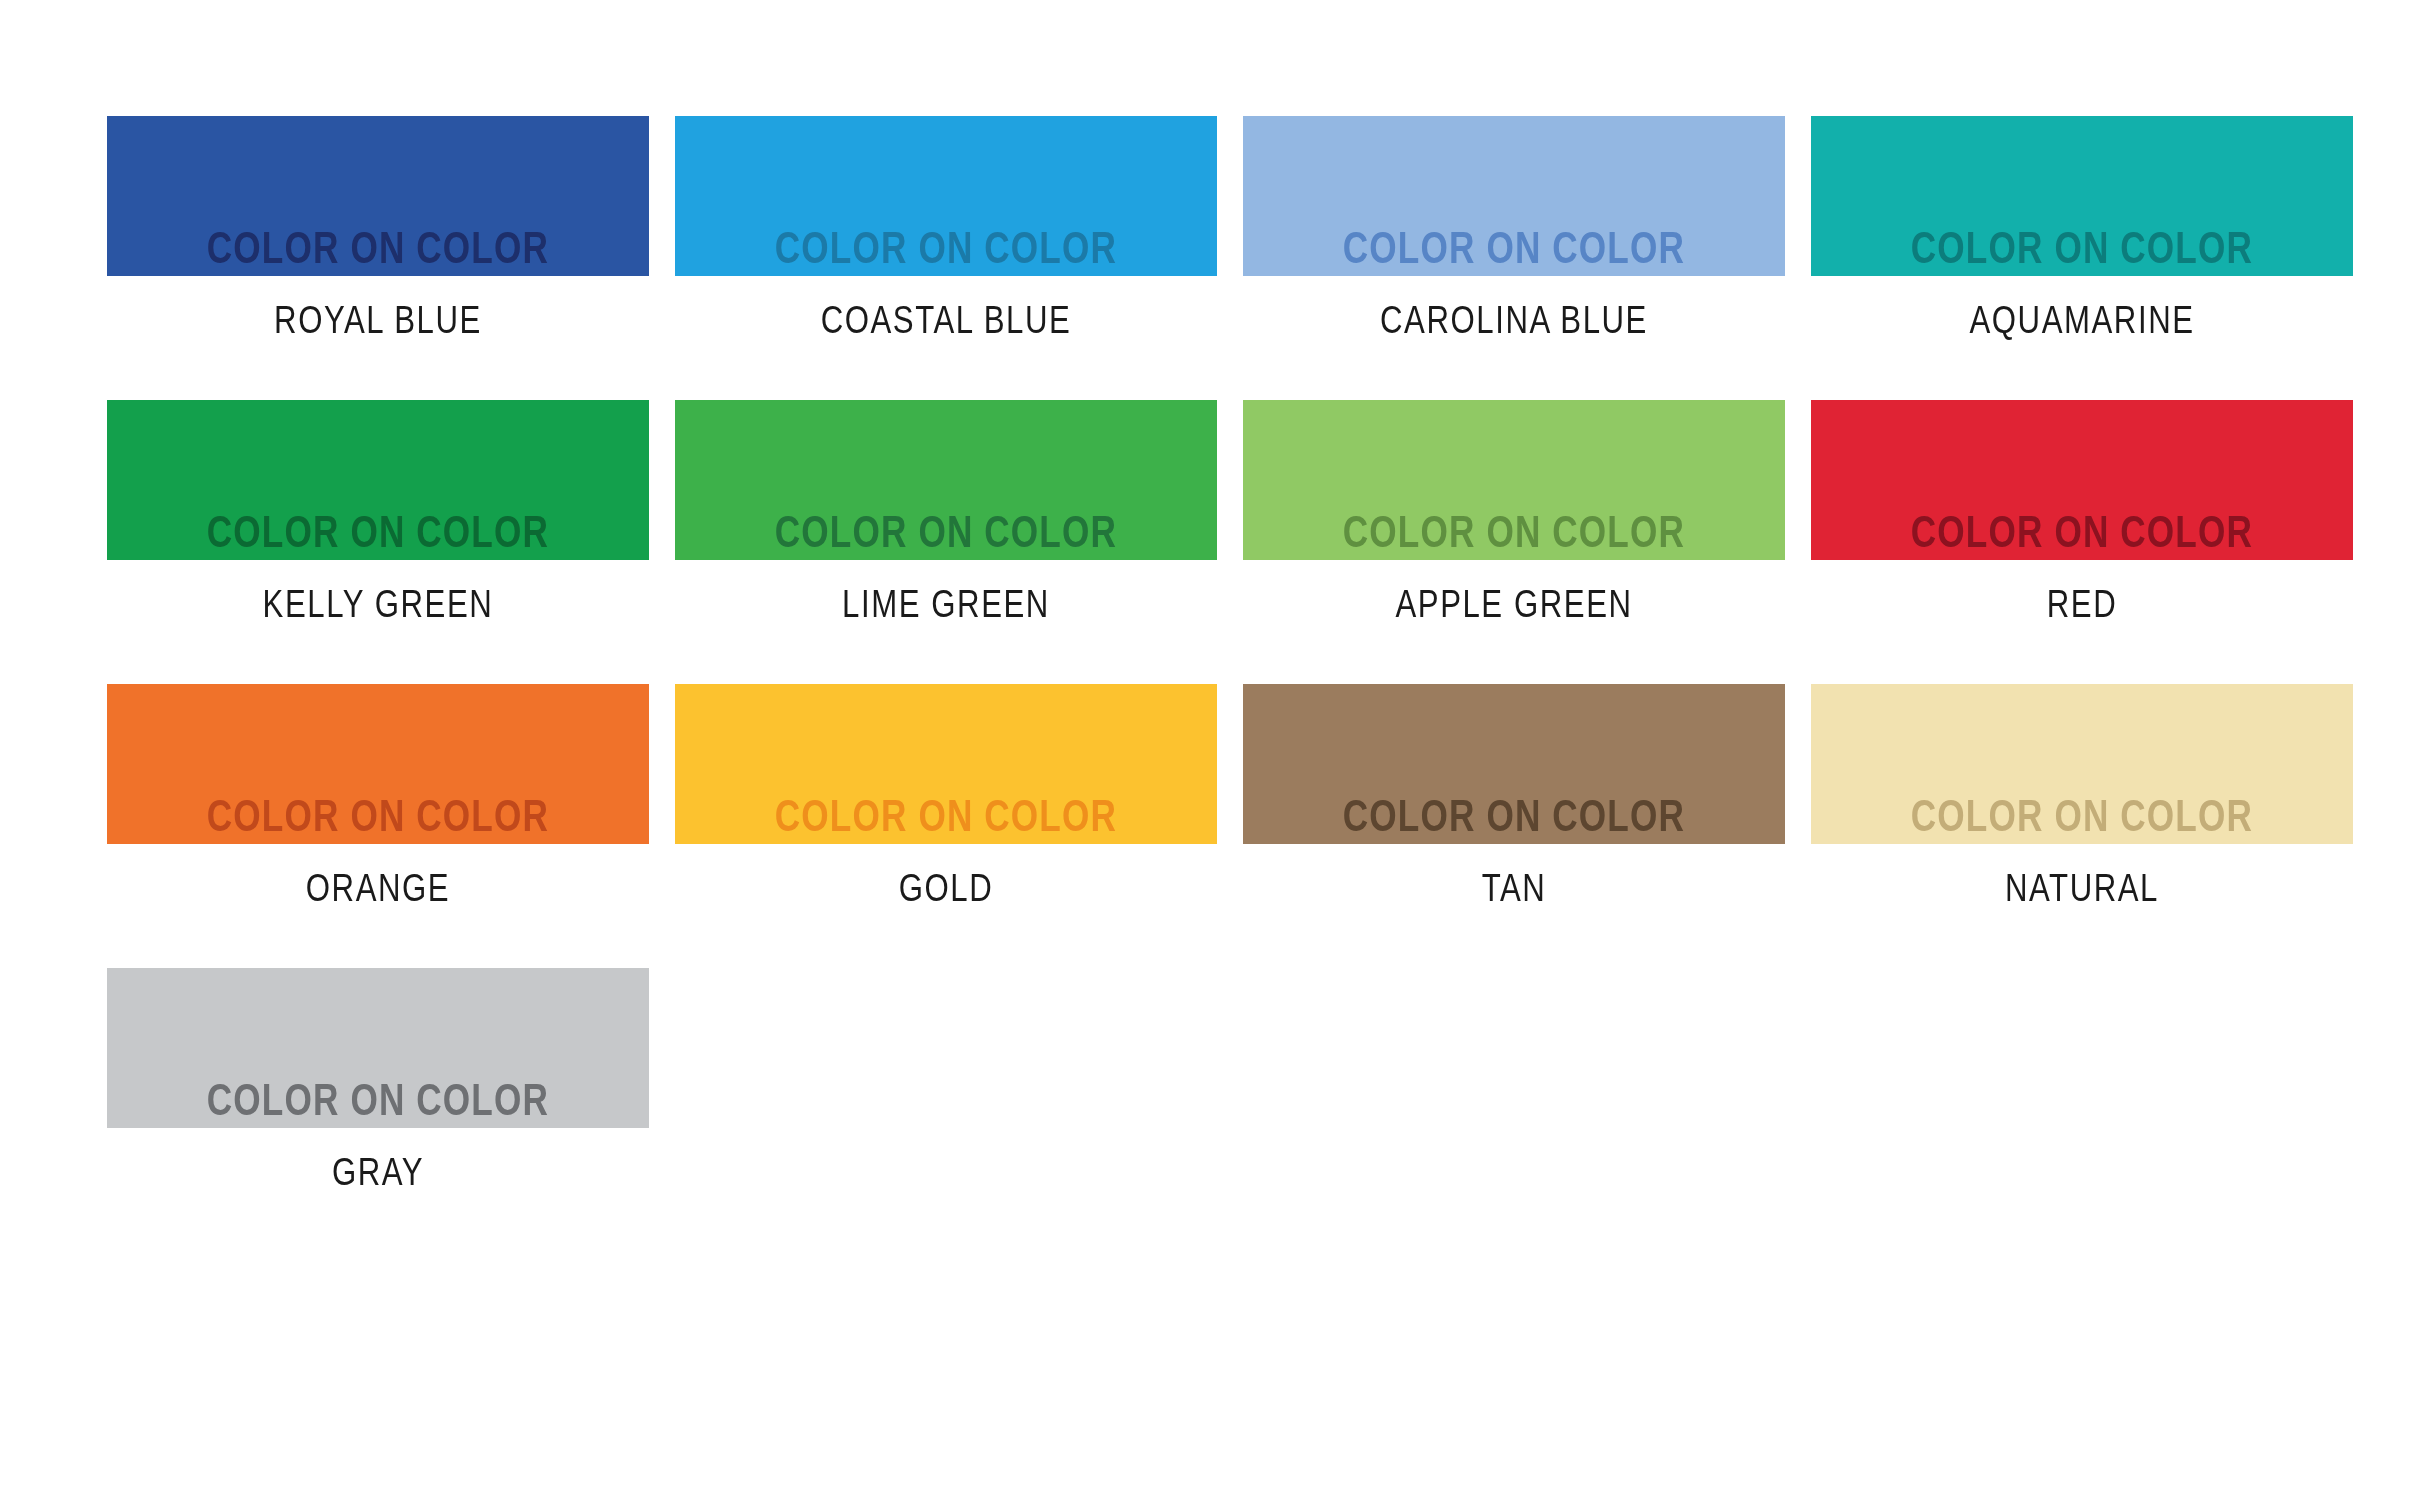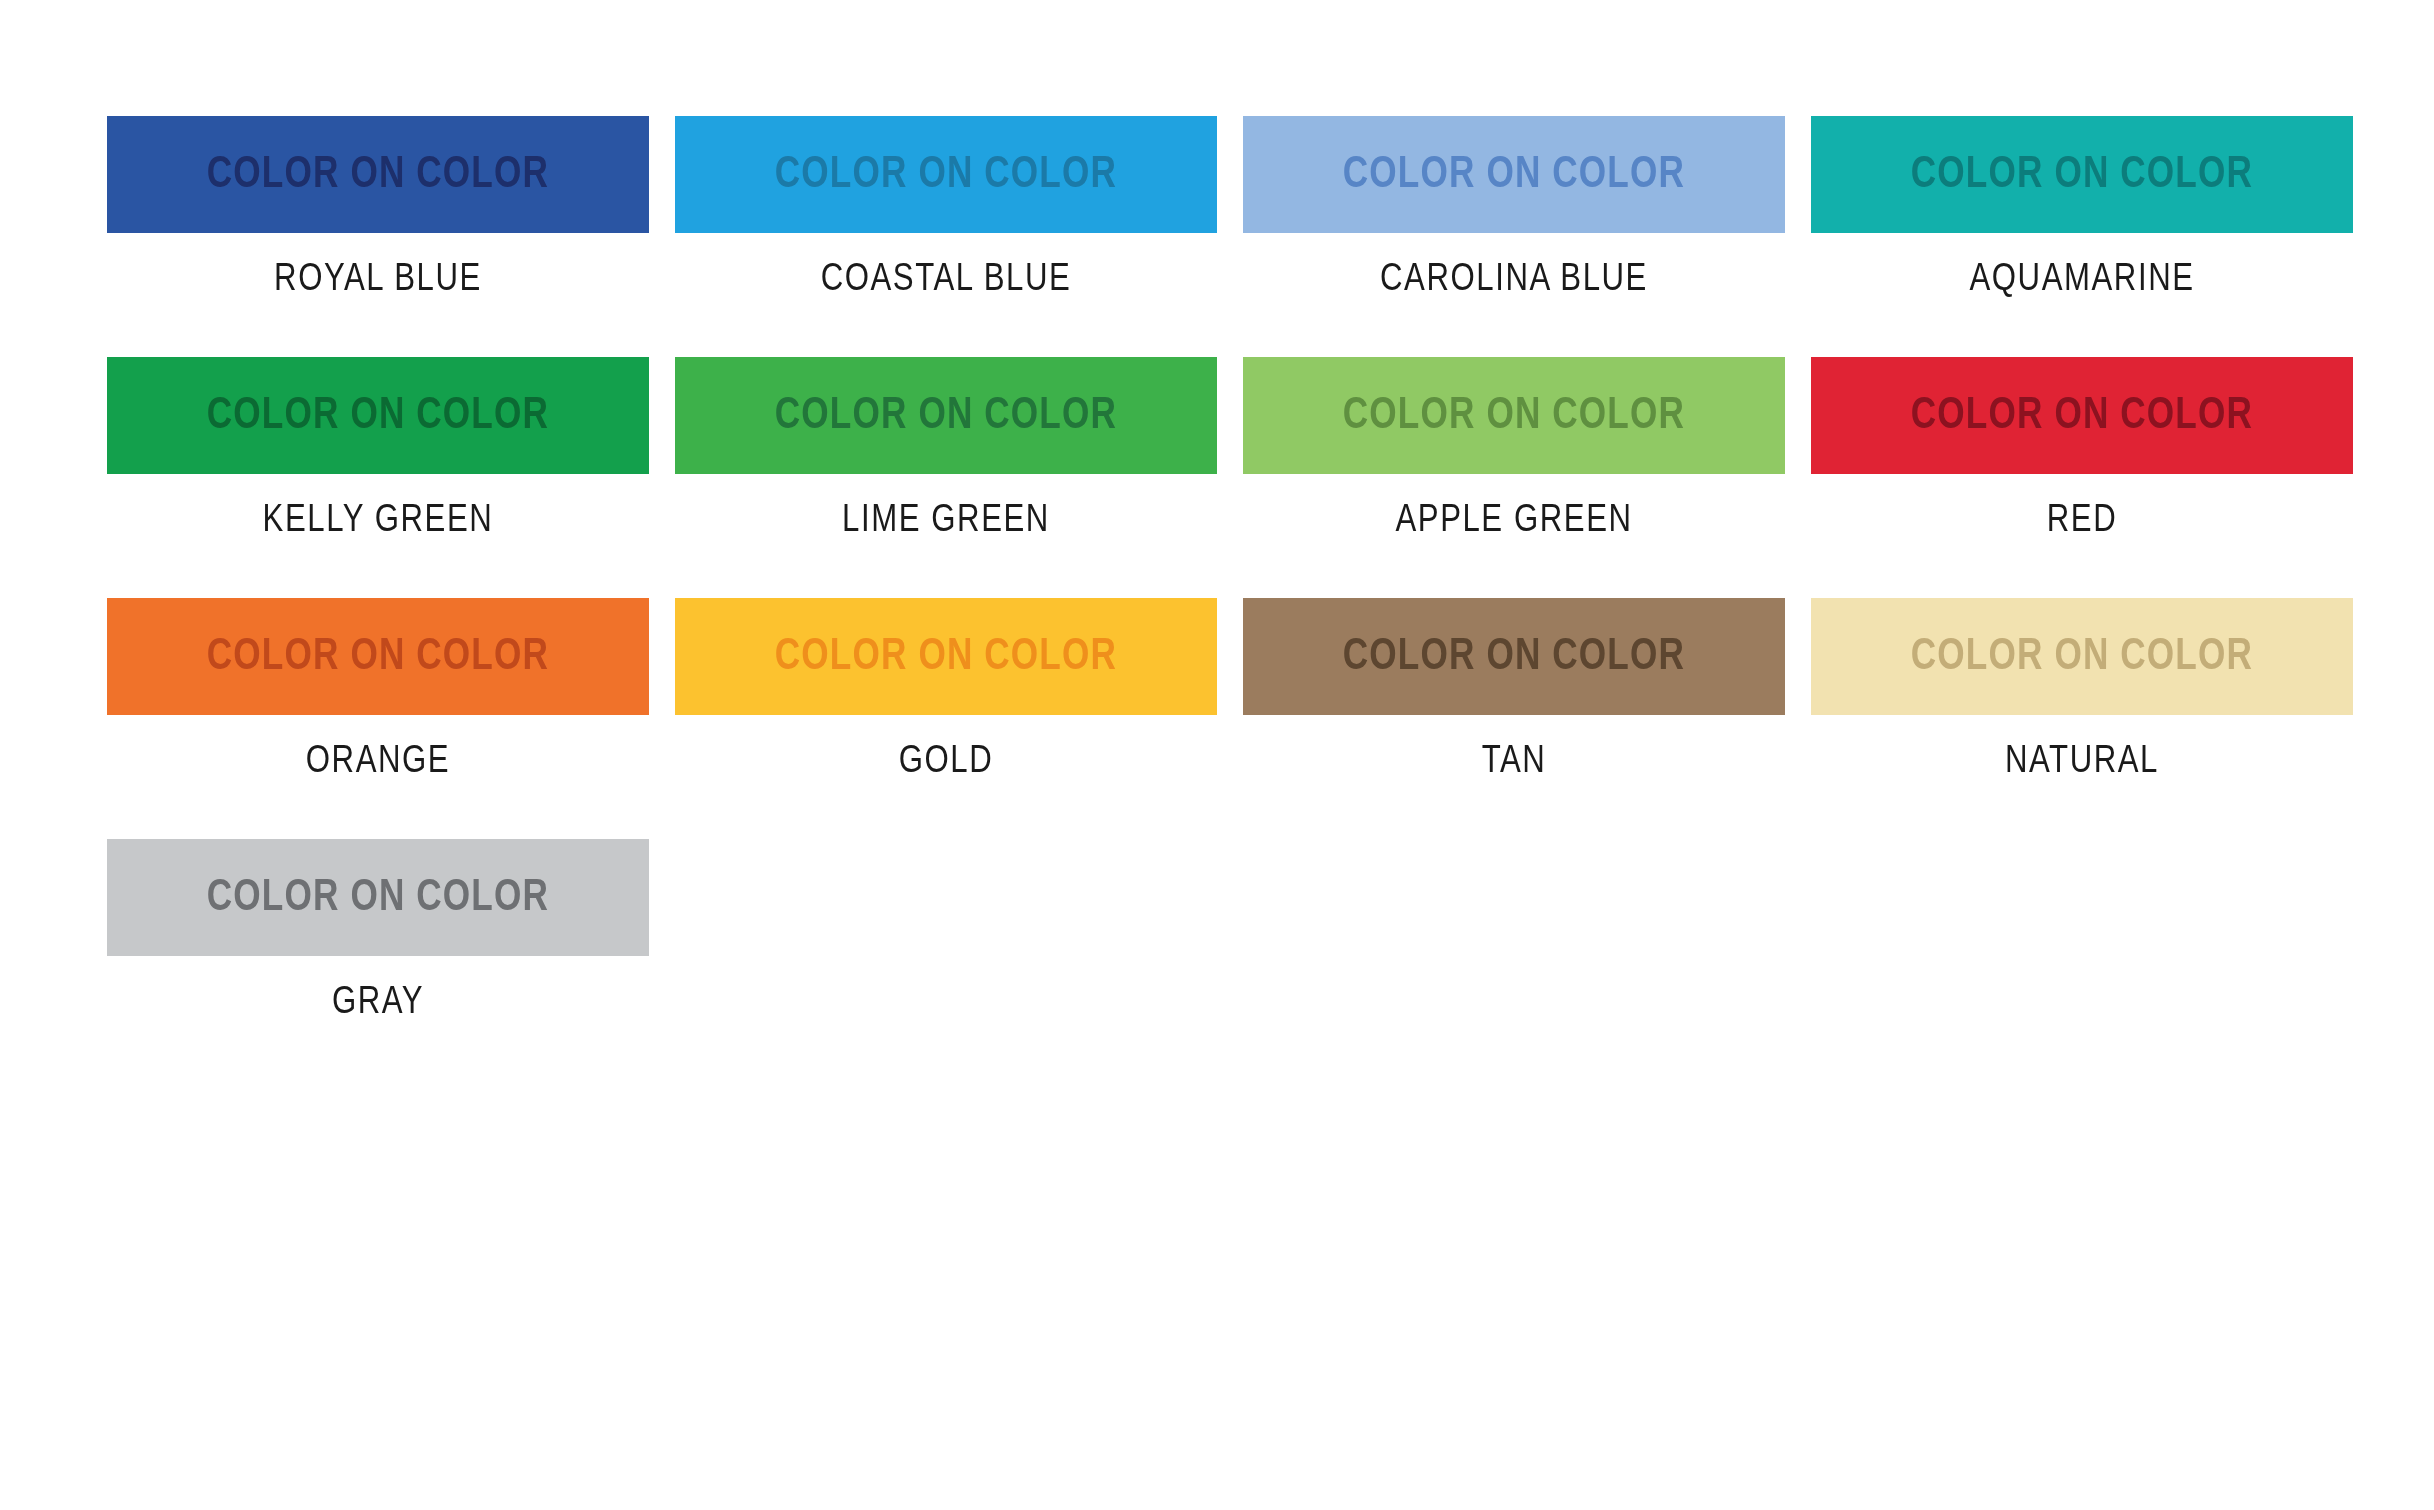--- a/index.html
+++ b/index.html
@@ -33,23 +33,23 @@
     justify-content: start;
   }
 
   .swatch-cell {
     width: 542px;
     display: block;
   }
 
   .swatch-chip {
     width: 542px;
-    height: 117px;
+    height: 160px;
     display: flex;
-    align-items: center;
+    align-items: flex-end;
     justify-content: center;
     box-sizing: border-box;
     padding-bottom: 5.7px;
     overflow: hidden;
   }
 
   .chip-text {
     font-family: "Liberation Sans Narrow", "Liberation Sans", "DejaVu Sans", sans-serif;
     font-weight: 700;
     font-size: 44px;

